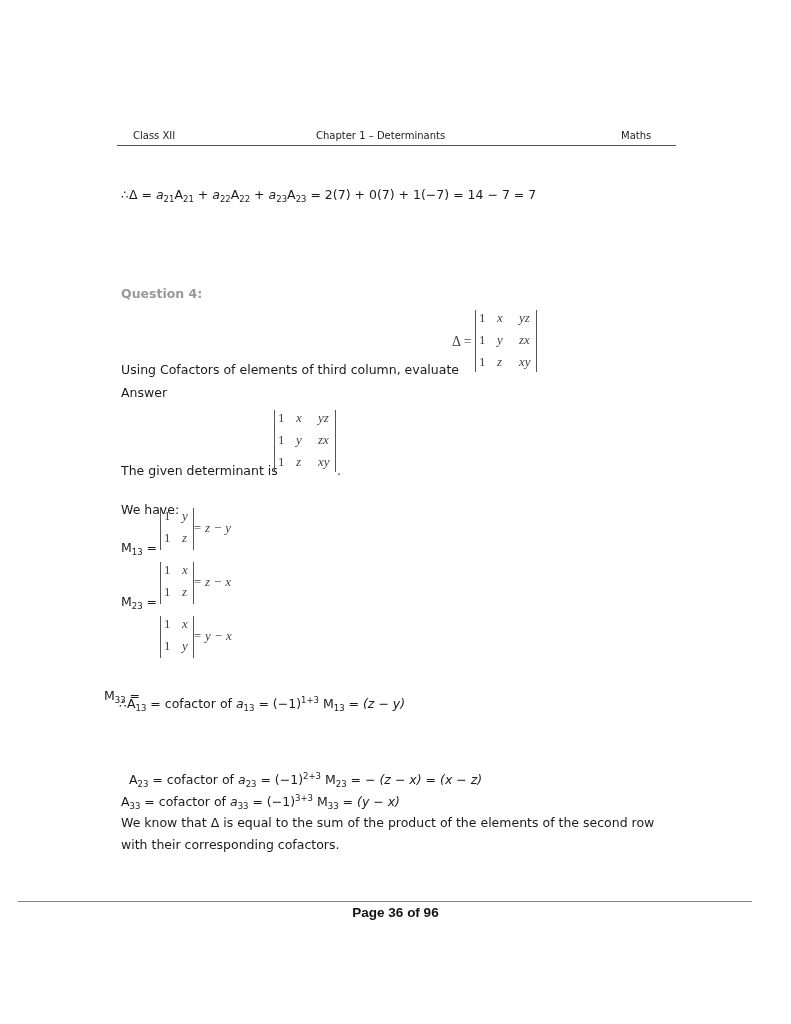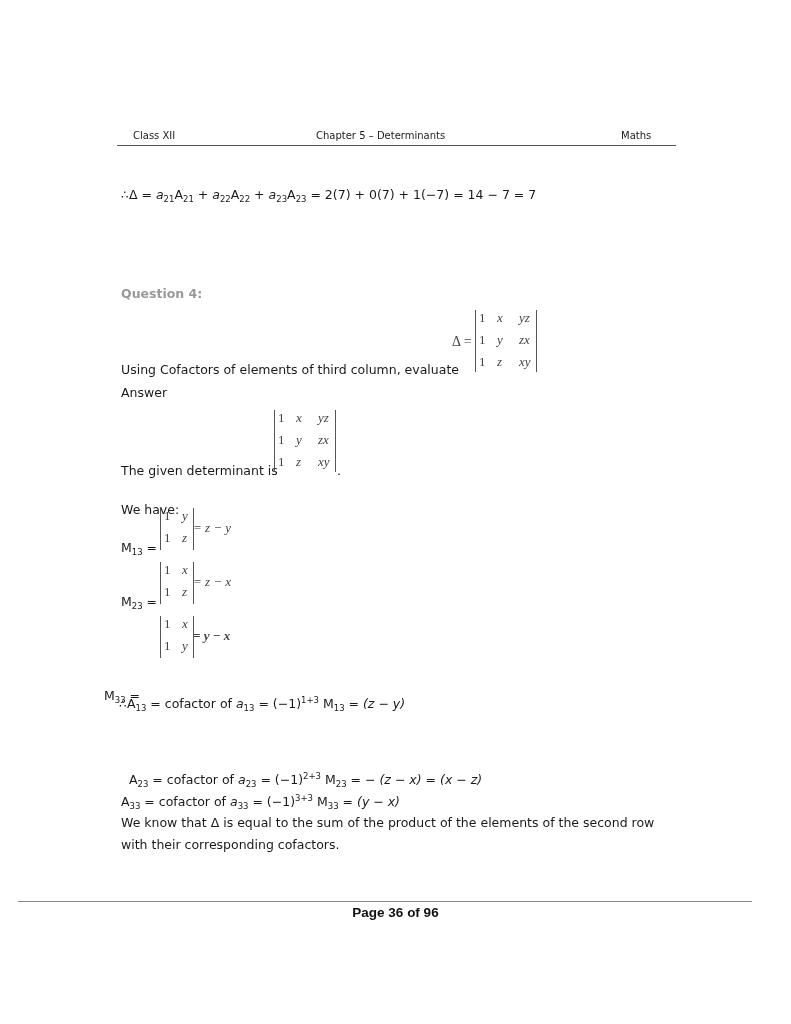--- a/index.html
+++ b/index.html
@@ -18,21 +18,21 @@
   .it { font-style:italic; }
   .mx { font-family:"Liberation Serif", serif; font-size:13px; color:#444; position:absolute; }
   .det { position:absolute; border-left:1px solid #555; border-right:1px solid #555; }
   .det .c { position:absolute; font-family:"Liberation Serif", serif; font-size:13px; color:#444; }
   .det .c.i { font-style:italic; }
 </style>
 </head>
 <body>
 
 <div class="abs hdr" style="left:133px;">Class XII</div>
-<div class="abs hdr" style="left:316px;">Chapter 5 – Determinants</div>
+<div class="abs hdr" style="left:316px;">Chapter 1 – Determinants</div>
 <div class="abs hdr" style="left:621px;">Maths</div>
 <div class="hdr-rule"></div>
 
 <div class="abs" style="left:121px; top:187px;">
   <span>∴Δ = </span><span class="it">a</span><sub>21</sub><span>A</span><sub>21</sub><span style="white-space:pre"> + </span><span class="it">a</span><sub>22</sub><span>A</span><sub>22</sub><span style="white-space:pre"> + </span><span class="it">a</span><sub>23</sub><span>A</span><sub>23</sub><span style="white-space:pre"> = 2(7) + 0(7) + 1(−7) = 14 − 7 = 7</span>
 </div>
 
 <div class="abs q" style="left:121px; top:286px;">Question 4:</div>
 
 <div class="mx" style="left:452px; top:334px; font-size:14px;">Δ =</div>
@@ -90,21 +90,21 @@
 
 <div class="abs" style="left:104px; top:648px;margin-top:40px;">
   <span>M</span><sub>33</sub><span> =</span>
 </div>
 <div class="det" style="left:160px; top:616px; width:32px; height:42px;">
   <span class="c" style="left:3px; top:0px;">1</span>
   <span class="c i" style="left:21px; top:0px;">x</span>
   <span class="c" style="left:3px; top:22px;">1</span>
   <span class="c i" style="left:21px; top:22px;">y</span>
 </div>
-<div class="mx" style="left:193px; top:628px; font-style:italic;font-weight:bold;">= y − x</div>
+<div class="mx" style="left:193px; top:628px; font-style:italic;">= y − x</div>
 
 <div class="abs" style="left:119px; top:695px;">
   <span>∴A</span><sub>13</sub><span style="white-space:pre"> = cofactor of </span><span class="it">a</span><sub>13</sub><span style="white-space:pre"> = (−1)</span><sup>1+3</sup><span style="white-space:pre"> M</span><sub>13</sub><span style="white-space:pre" class="it"> = (z − y)</span>
 </div>
 
 <div class="abs" style="left:121px; top:771px;margin-left:8px;">
   <span>A</span><sub>23</sub><span style="white-space:pre"> = cofactor of </span><span class="it">a</span><sub>23</sub><span style="white-space:pre"> = (−1)</span><sup>2+3</sup><span style="white-space:pre"> M</span><sub>23</sub><span style="white-space:pre" class="it"> = − (z − x) = (x − z)</span>
 </div>
 
 <div class="abs" style="left:121px; top:793px;">

